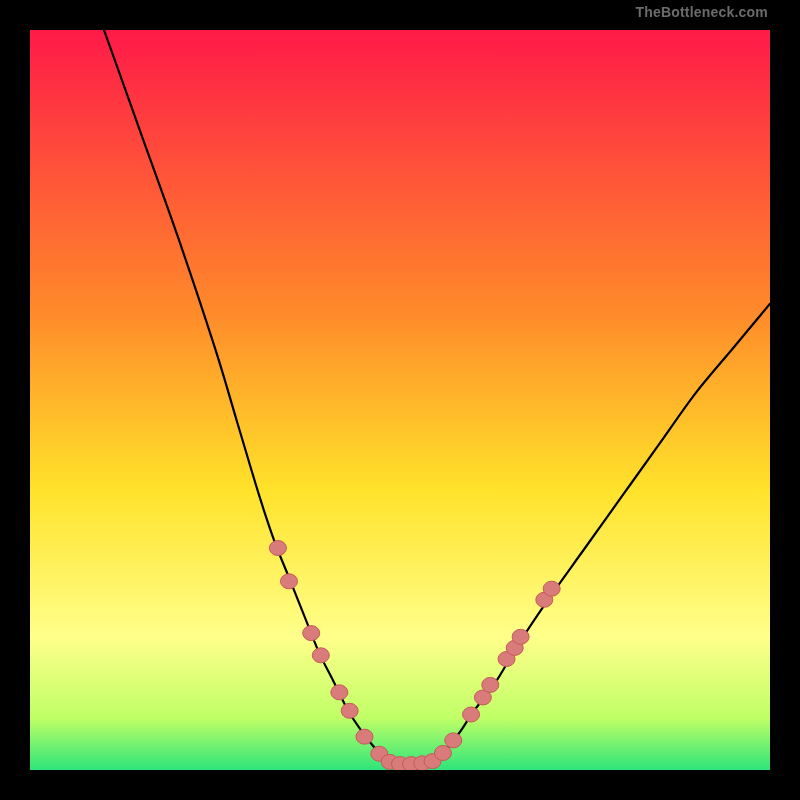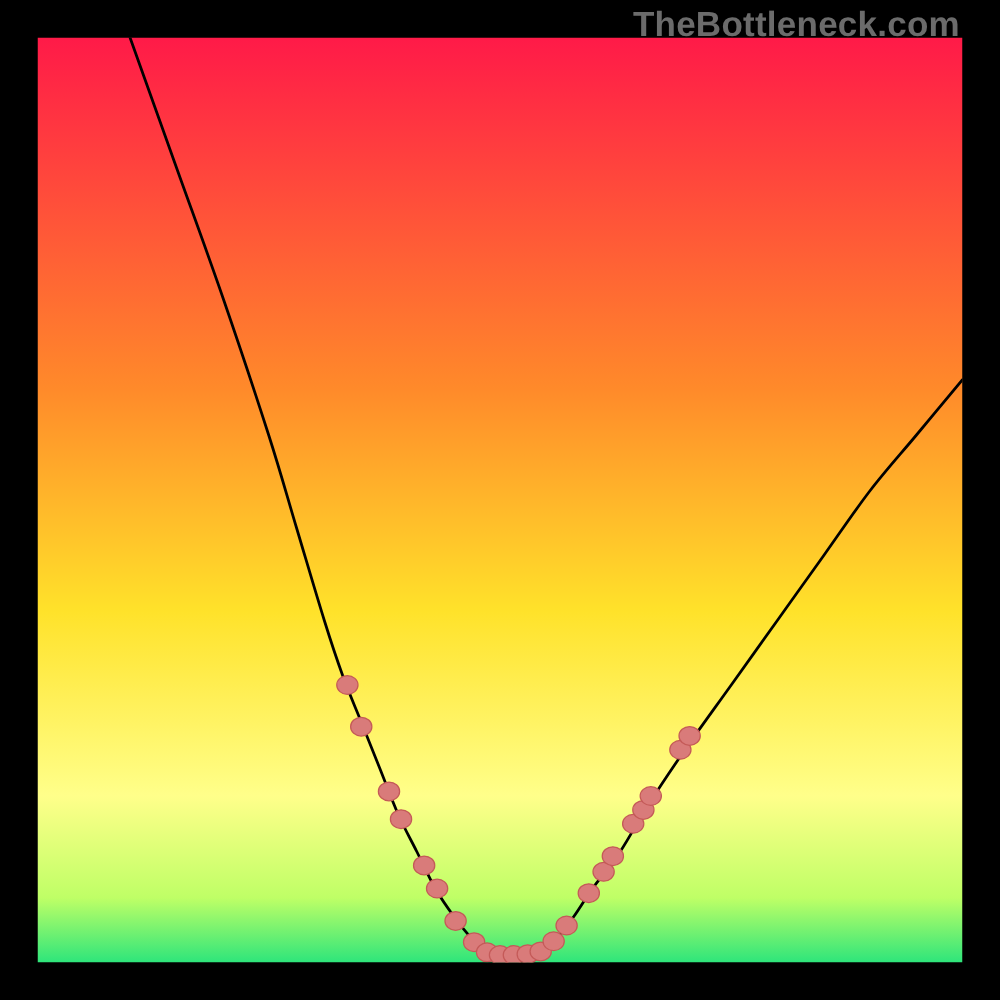--- a/index.html
+++ b/index.html
@@ -23,21 +23,21 @@
     left: 0;
     top: 0;
     width: 740px;
     height: 740px;
   }
   .domain-label {
     position: absolute;
     top: 4px;
     right: 32px;
     color: #6b6b6b;
-    font-size: 28px;
+    font-size: 14px;
     font-weight: bold;
     letter-spacing: 0.2px;
     z-index: 20;
   }
   svg.curve {
     position: absolute;
     left: 0;
     top: 0;
     width: 740px;
     height: 740px;

